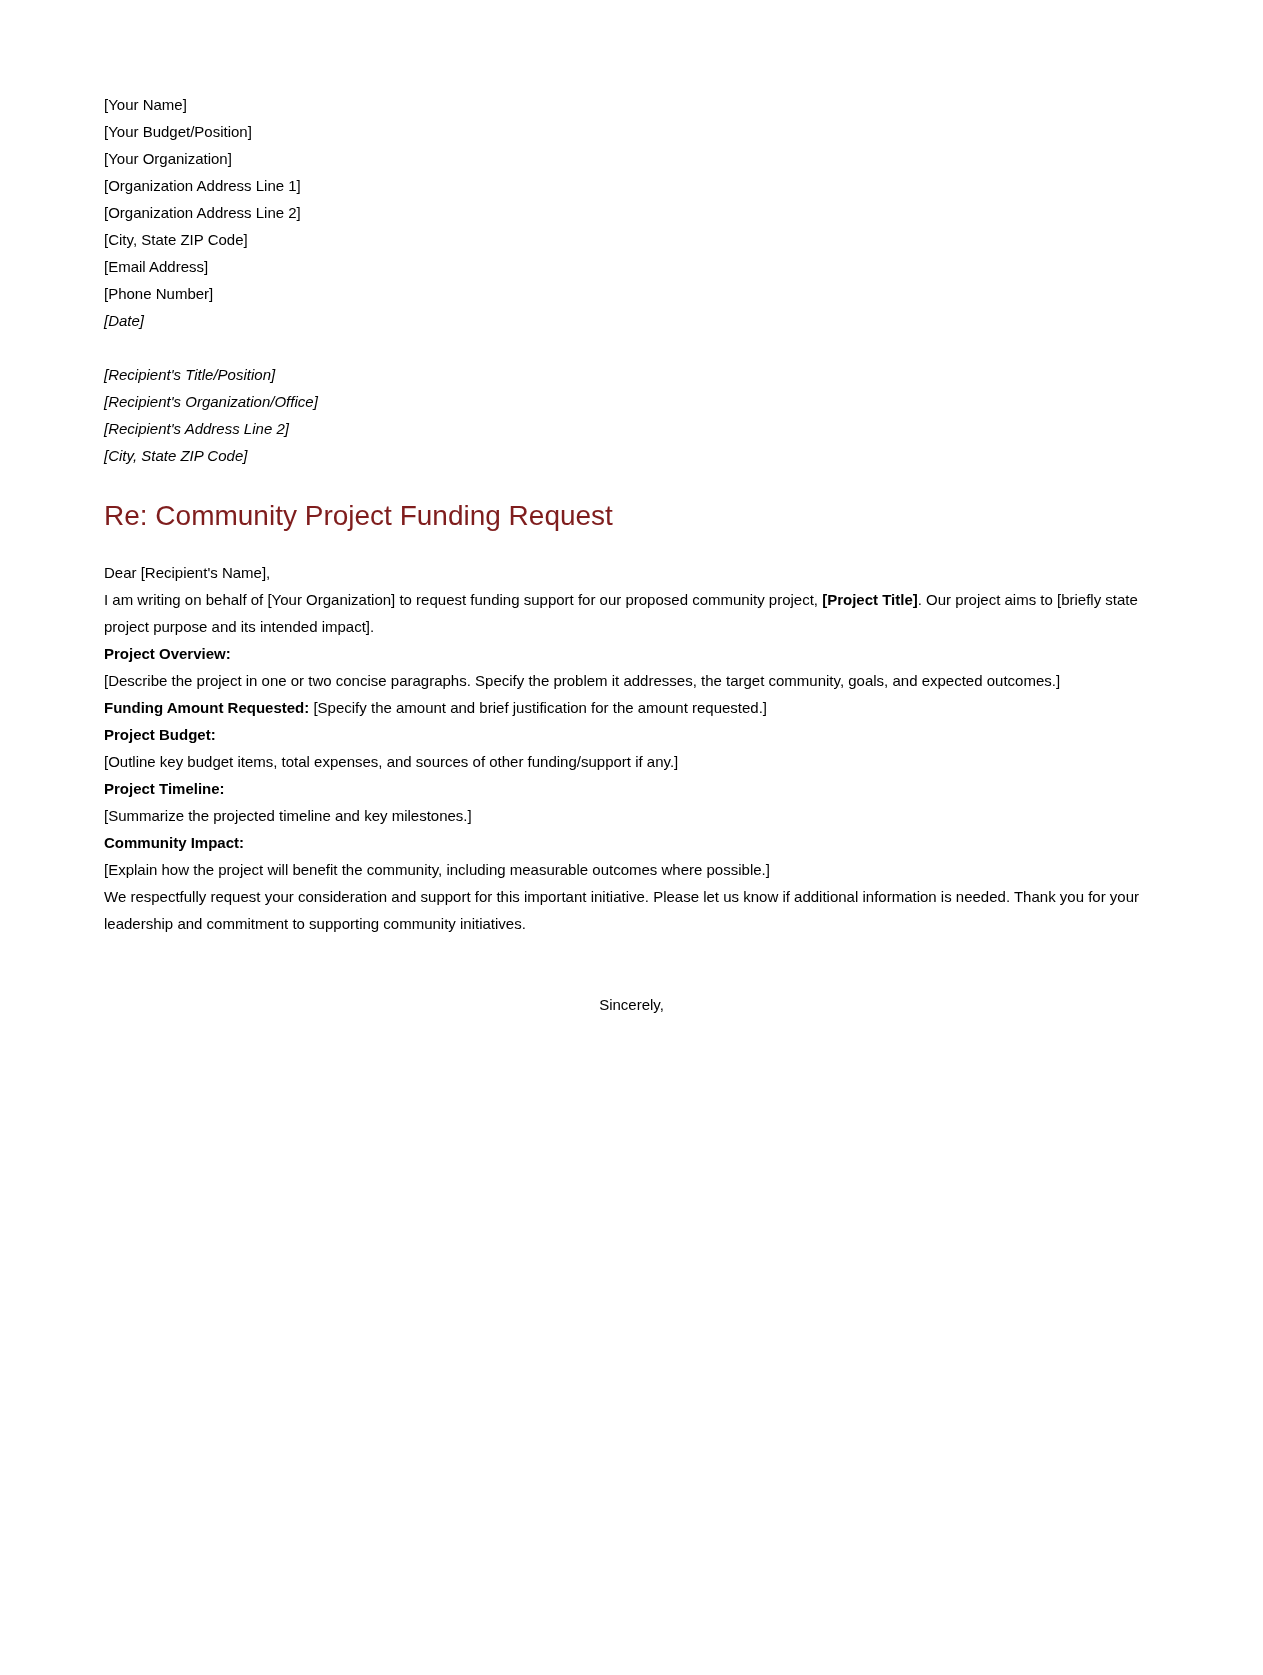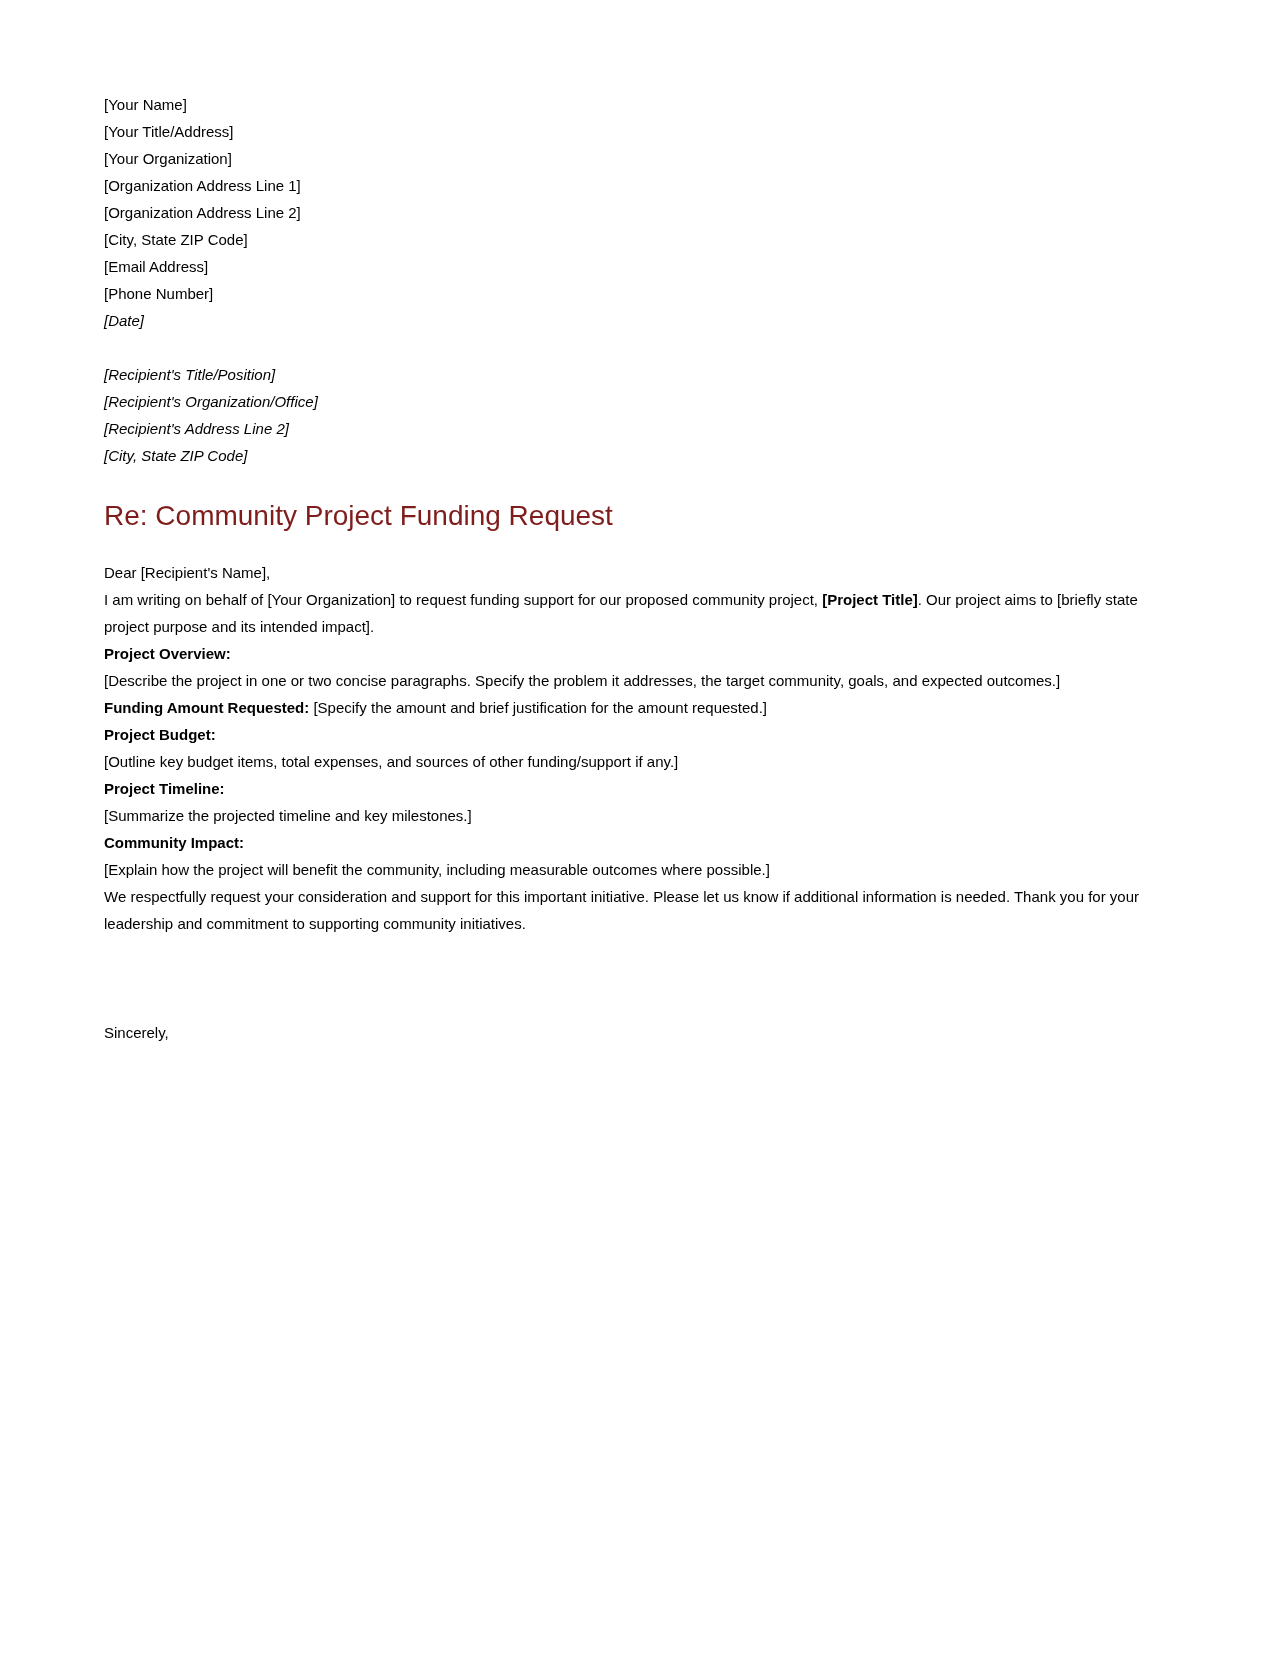--- a/index.html
+++ b/index.html
@@ -49,21 +49,21 @@
     font-weight: 700;
   }
 </style>
 </head>
 <body>
 
 <div class="page">
 
   <div>
     <p class="addr-line">[Your Name]</p>
-    <p class="addr-line">[Your Title/Address]</p>
+    <p class="addr-line">[Your Budget/Position]</p>
     <p class="addr-line">[Your Organization]</p>
     <p class="addr-line">[Organization Address Line 1]</p>
     <p class="addr-line">[Organization Address Line 2]</p>
     <p class="addr-line">[City, State ZIP Code]</p>
     <p class="addr-line">[Email Address]</p>
     <p class="addr-line">[Phone Number]</p>
   </div>
 
   <p class="gap-block">[Date]</p>
 
@@ -89,15 +89,15 @@
     <span>[Outline key budget items, total expenses, and sources of other funding/support if any.]</span></p>
 
   <p class="para"><strong>Project Timeline:</strong><br>
     <span>[Summarize the projected timeline and key milestones.]</span></p>
 
   <p class="para"><strong>Community Impact:</strong><br>
     <span>[Explain how the project will benefit the community, including measurable outcomes where possible.]</span></p>
 
   <p class="para">We respectfully request your consideration and support for this important initiative. Please let us know if additional information is needed. Thank you for your leadership and commitment to supporting community initiatives.</p>
 
-  <p class="para" style="margin-top:82px;">Sincerely,</p>
+  <p class="para" style="margin-top:54px;text-align:center;">Sincerely,</p>
 
 </div>
 
 </body></html>

